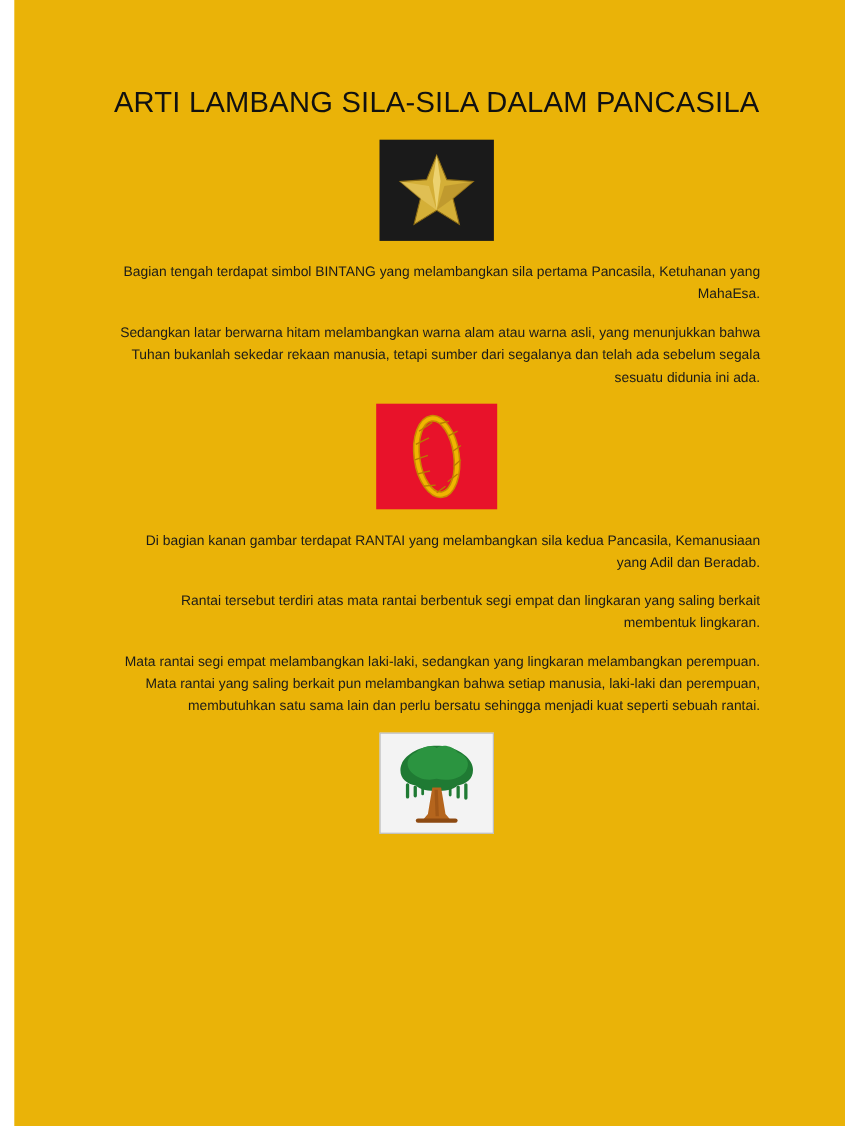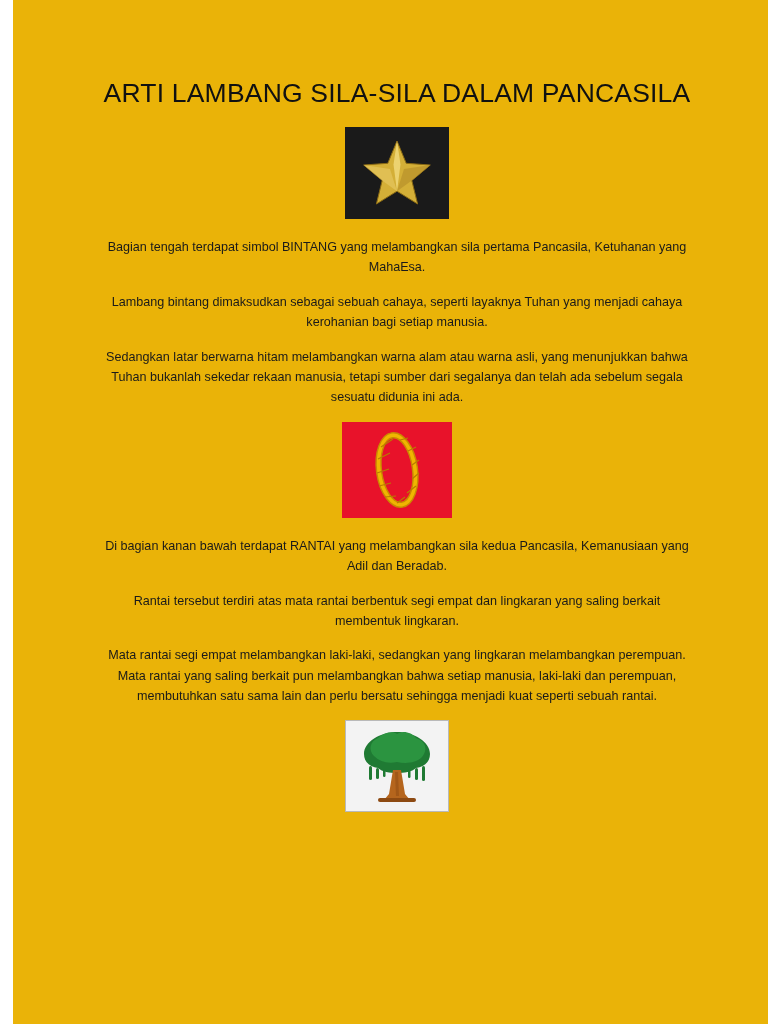--- a/index.html
+++ b/index.html
@@ -35,21 +35,21 @@
   .figure {
     display: flex;
     justify-content: center;
     margin: 14px 0 18px 0;
   }
   p.body-text {
     font-size: 12.6px;
     line-height: 1.62;
     margin: 0 0 14px 0;
     color: #1a1a1a;
-    text-align: center;
+    text-align: right;
     font-family: "Liberation Sans", sans-serif;
   }
   
   .sym-star {
     width: 104px;
     height: 92px;
     background: #1a1a1a;
     position: relative;
   }
   .star-shape {
@@ -99,21 +99,20 @@
       <svg class="star-shape" width="72" height="70" viewBox="0 0 72 70">
         <polygon points="36,3 45.2,25.3 69.3,27.0 50.8,42.5 56.6,66.0 36,53.2 15.4,66.0 21.2,42.5 2.7,27.0 26.8,25.3" fill="#d4af37" stroke="#8a6a14" stroke-width="1"></polygon>
         <polygon points="36,3 39.5,26.5 36,53.2 32.5,26.5" fill="#f0d87a" opacity="0.85"></polygon>
         <polygon points="69.3,27.0 43.0,31.0 36,53.2 50.8,42.5" fill="#b8922b" opacity="0.7"></polygon>
         <polygon points="2.7,27.0 29.0,31.0 36,53.2 21.2,42.5" fill="#e8c965" opacity="0.6"></polygon>
       </svg>
     </div>
   </div>
 
   <p class="body-text">Bagian tengah terdapat simbol BINTANG yang melambangkan sila pertama Pancasila, Ketuhanan yang MahaEsa.</p>
-  <p class="body-text">Lambang bintang dimaksudkan sebagai sebuah cahaya, seperti layaknya Tuhan yang menjadi cahaya kerohanian bagi setiap manusia.</p>
   <p class="body-text">Sedangkan latar berwarna hitam melambangkan warna alam atau warna asli, yang menunjukkan bahwa Tuhan bukanlah sekedar rekaan manusia, tetapi sumber dari segalanya dan telah ada sebelum segala sesuatu didunia ini ada.</p>
 
   <div class="figure">
     <div class="sym-chain">
       <svg class="chain-shape" width="60" height="82" viewBox="0 0 60 82">
         <g fill="none" stroke="#f0b500" stroke-width="5">
           <ellipse cx="30" cy="41" rx="18" ry="35" transform="rotate(-8 30 41)"></ellipse>
         </g>
         <g fill="none" stroke="#c98a00" stroke-width="1.4">
           <ellipse cx="30" cy="41" rx="20.5" ry="37.5" transform="rotate(-8 30 41)"></ellipse>
@@ -129,21 +128,21 @@
           <line x1="40" y1="64" x2="49" y2="57"></line>
           <line x1="45" y1="50" x2="52" y2="44"></line>
           <line x1="45" y1="36" x2="52" y2="31"></line>
           <line x1="41" y1="22" x2="49" y2="18"></line>
           <line x1="33" y1="11" x2="41" y2="9"></line>
         </g>
       </svg>
     </div>
   </div>
 
-  <p class="body-text">Di bagian kanan bawah terdapat RANTAI yang melambangkan sila kedua Pancasila, Kemanusiaan yang Adil dan Beradab.</p>
+  <p class="body-text">Di bagian kanan gambar terdapat RANTAI yang melambangkan sila kedua Pancasila, Kemanusiaan yang Adil dan Beradab.</p>
   <p class="body-text">Rantai tersebut terdiri atas mata rantai berbentuk segi empat dan lingkaran yang saling berkait membentuk lingkaran.</p>
   <p class="body-text">Mata rantai segi empat melambangkan laki-laki, sedangkan yang lingkaran melambangkan perempuan. Mata rantai yang saling berkait pun melambangkan bahwa setiap manusia, laki-laki dan perempuan, membutuhkan satu sama lain dan perlu bersatu sehingga menjadi kuat seperti sebuah rantai.</p>
 
   <div class="figure">
     <div class="sym-tree">
       <svg class="tree-shape" width="86" height="76" viewBox="0 0 86 76">
         <path d="M43 4 C60 4 76 14 76 26 C76 34 70 39 62 40 C58 44 50 45 43 45 C36 45 28 44 24 40 C16 39 10 34 10 26 C10 14 26 4 43 4 Z" fill="#1f7a33"></path>
         <path d="M20 28 C14 22 16 13 24 10 C30 4 40 3 43 6 C48 2 58 4 62 10 C72 13 74 22 68 29 C62 35 52 36 43 34 C34 36 26 34 20 28 Z" fill="#2b9440"></path>
         <g fill="#1f7a33">
           <rect x="15" y="38" width="3" height="14" rx="1.5"></rect>

